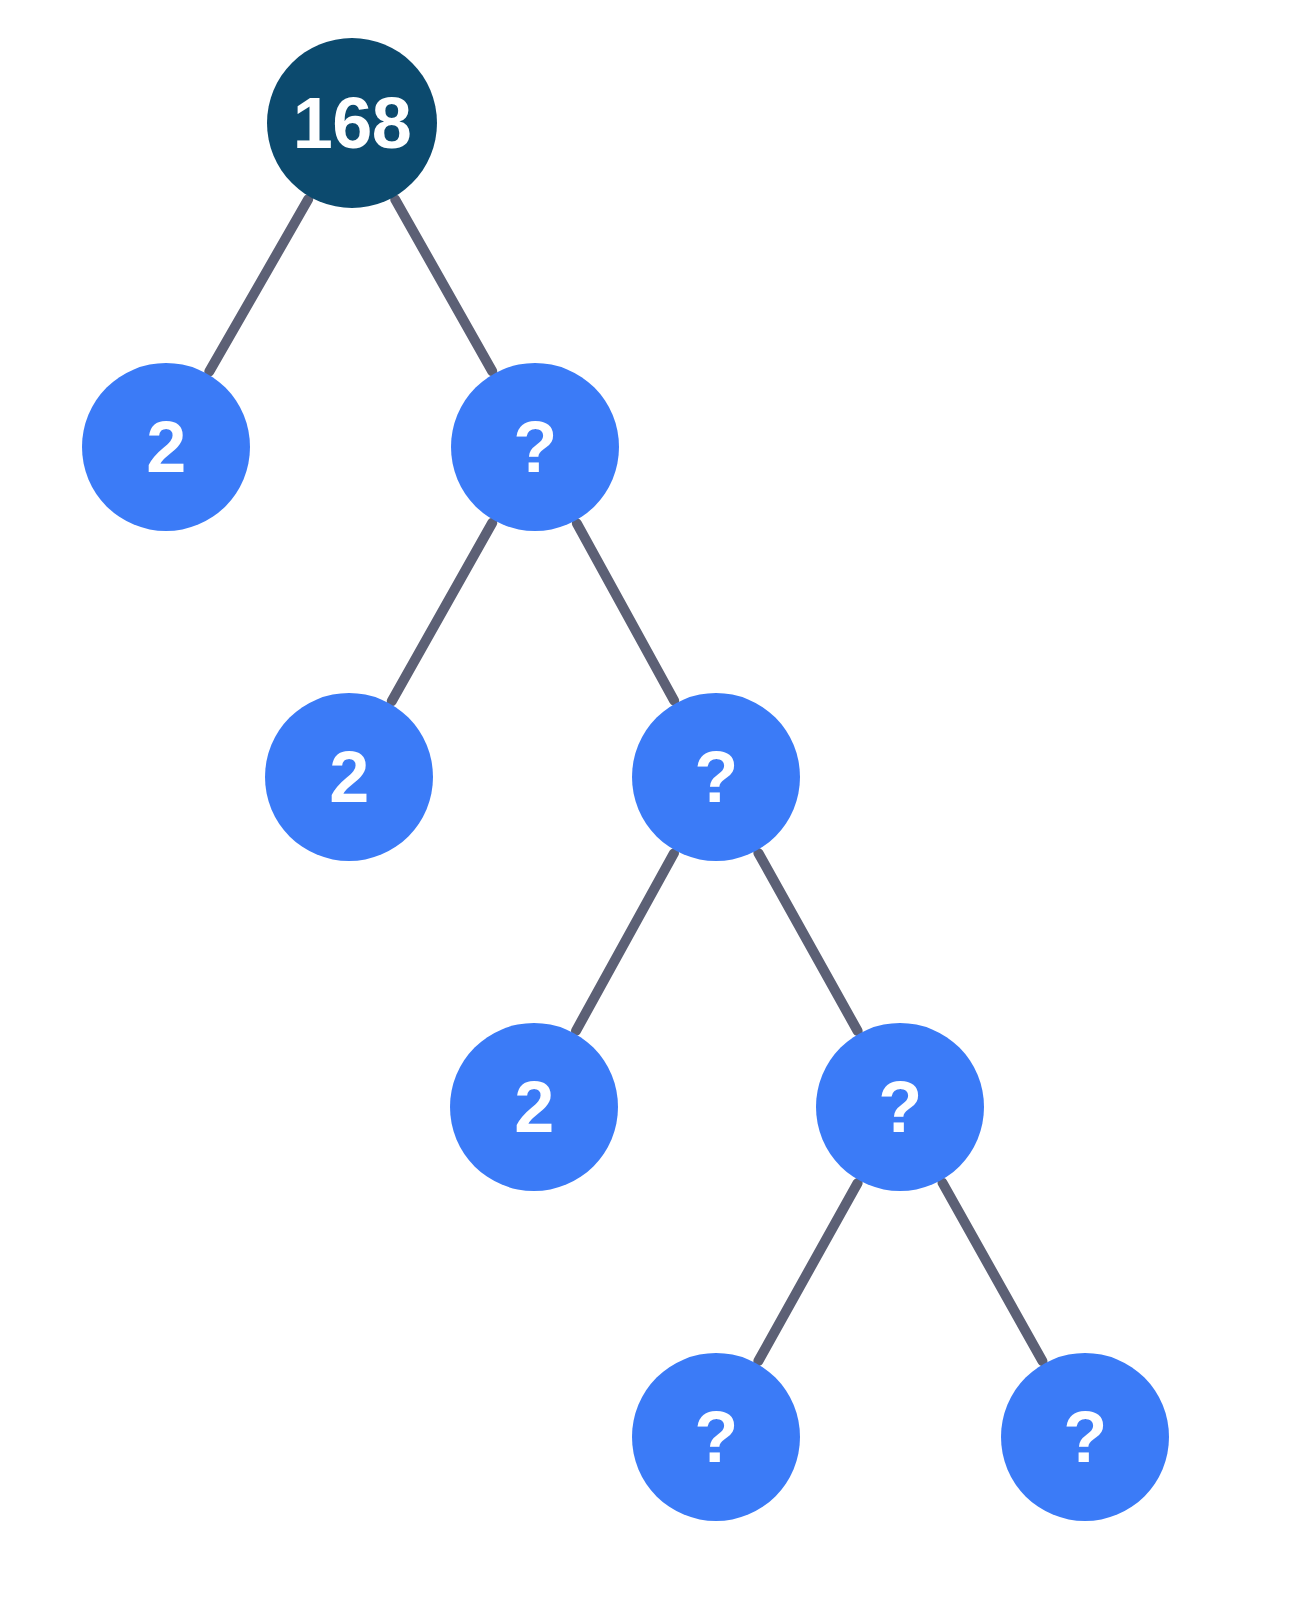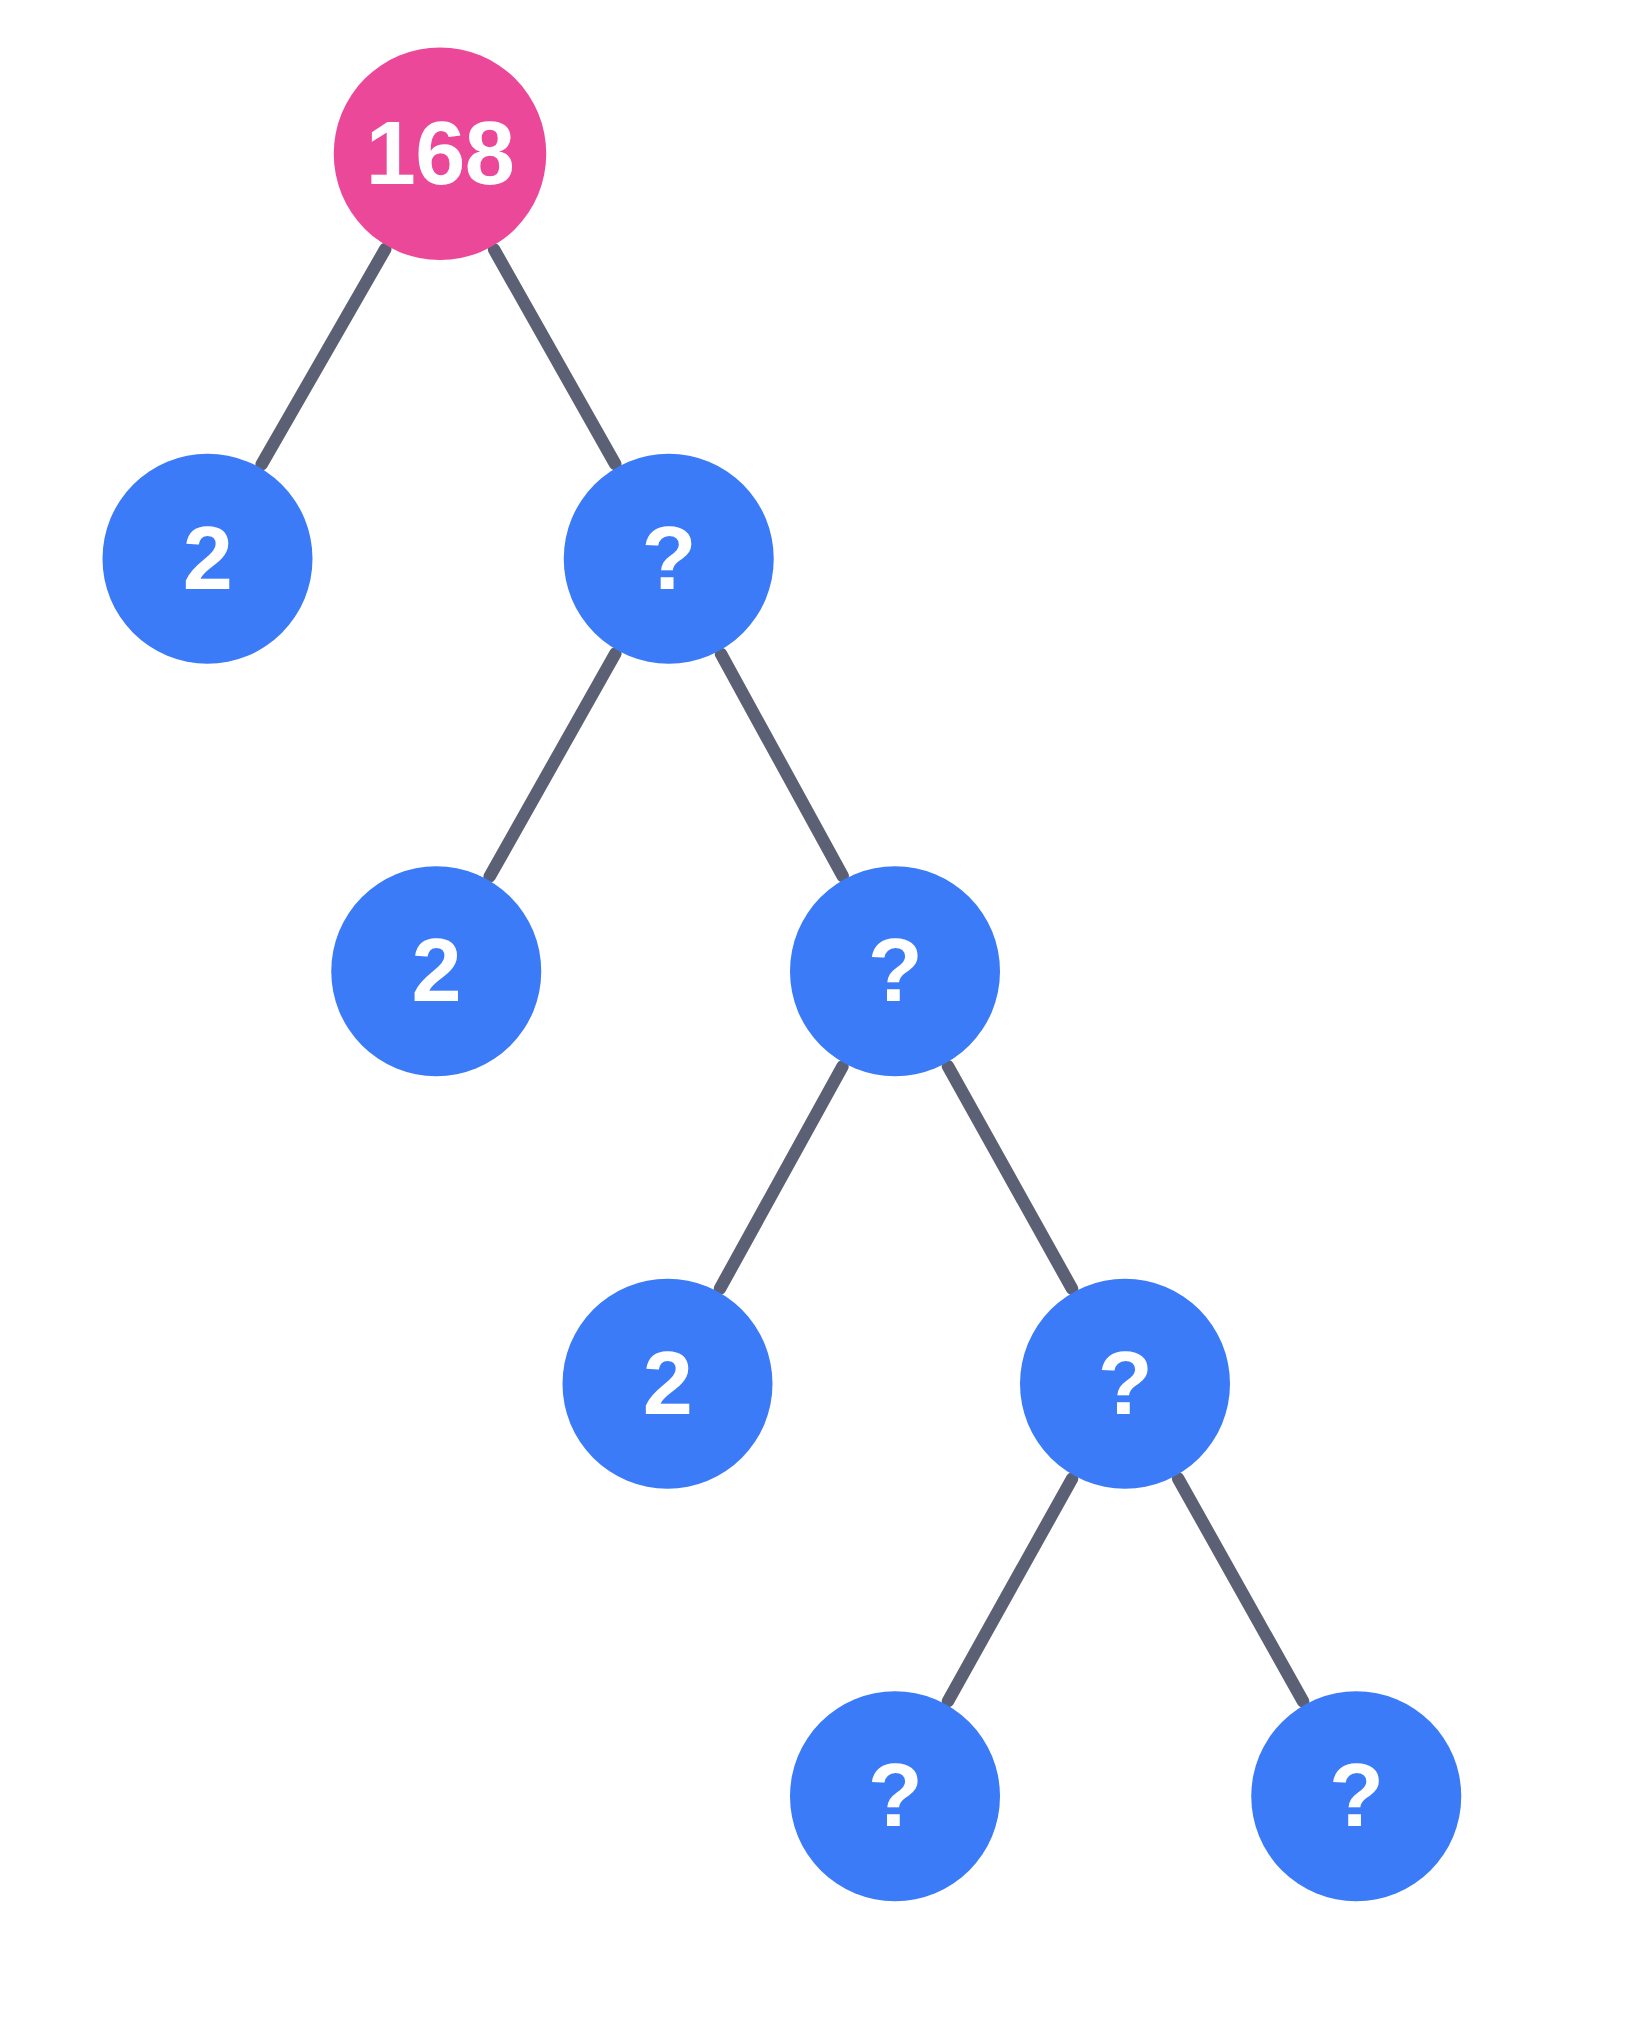--- a/index.html
+++ b/index.html
@@ -62,21 +62,21 @@
       <line x1="395.28" y1="199.62" x2="492.21" y2="371.25" stroke="#5c6075" stroke-width="10" stroke-linecap="round"></line>
       <line x1="492.28" y1="522.79" x2="391.72" y2="701.21" stroke="#5c6075" stroke-width="10" stroke-linecap="round"></line>
       <line x1="576.84" y1="523.28" x2="674.16" y2="700.72" stroke="#5c6075" stroke-width="10" stroke-linecap="round"></line>
       <line x1="673.98" y1="853.18" x2="576.02" y2="1030.82" stroke="#5c6075" stroke-width="10" stroke-linecap="round"></line>
       <line x1="758.37" y1="852.99" x2="857.63" y2="1031.01" stroke="#5c6075" stroke-width="10" stroke-linecap="round"></line>
       <line x1="857.63" y1="1182.99" x2="758.37" y2="1361.01" stroke="#5c6075" stroke-width="10" stroke-linecap="round"></line>
       <line x1="942.54" y1="1182.89" x2="1042.46" y2="1361.11" stroke="#5c6075" stroke-width="10" stroke-linecap="round"></line>
     </svg>
 
   <div id="node-layer">
-      <div class="tree-node" style="left: 267px; top: 38px; width: 170px; height: 170px; background: #ec4899;">
+      <div class="tree-node" style="left: 267px; top: 38px; width: 170px; height: 170px; background: #0c4a6e;">
         <span class="node-label" style="font-size: 72px; color: rgb(255, 255, 255);">168</span>
       </div>
       <div class="tree-node" style="left: 82px; top: 363px; width: 168px; height: 168px; background: rgb(59, 123, 247);">
         <span class="node-label" style="font-size: 72px; color: rgb(255, 255, 255);">2</span>
       </div>
       <div class="tree-node" style="left: 451px; top: 363px; width: 168px; height: 168px; background: rgb(59, 123, 247);">
         <span class="node-label" style="font-size: 72px; color: rgb(255, 255, 255);">?</span>
       </div>
       <div class="tree-node" style="left: 265px; top: 693px; width: 168px; height: 168px; background: rgb(59, 123, 247);">
         <span class="node-label" style="font-size: 72px; color: rgb(255, 255, 255);">2</span>

